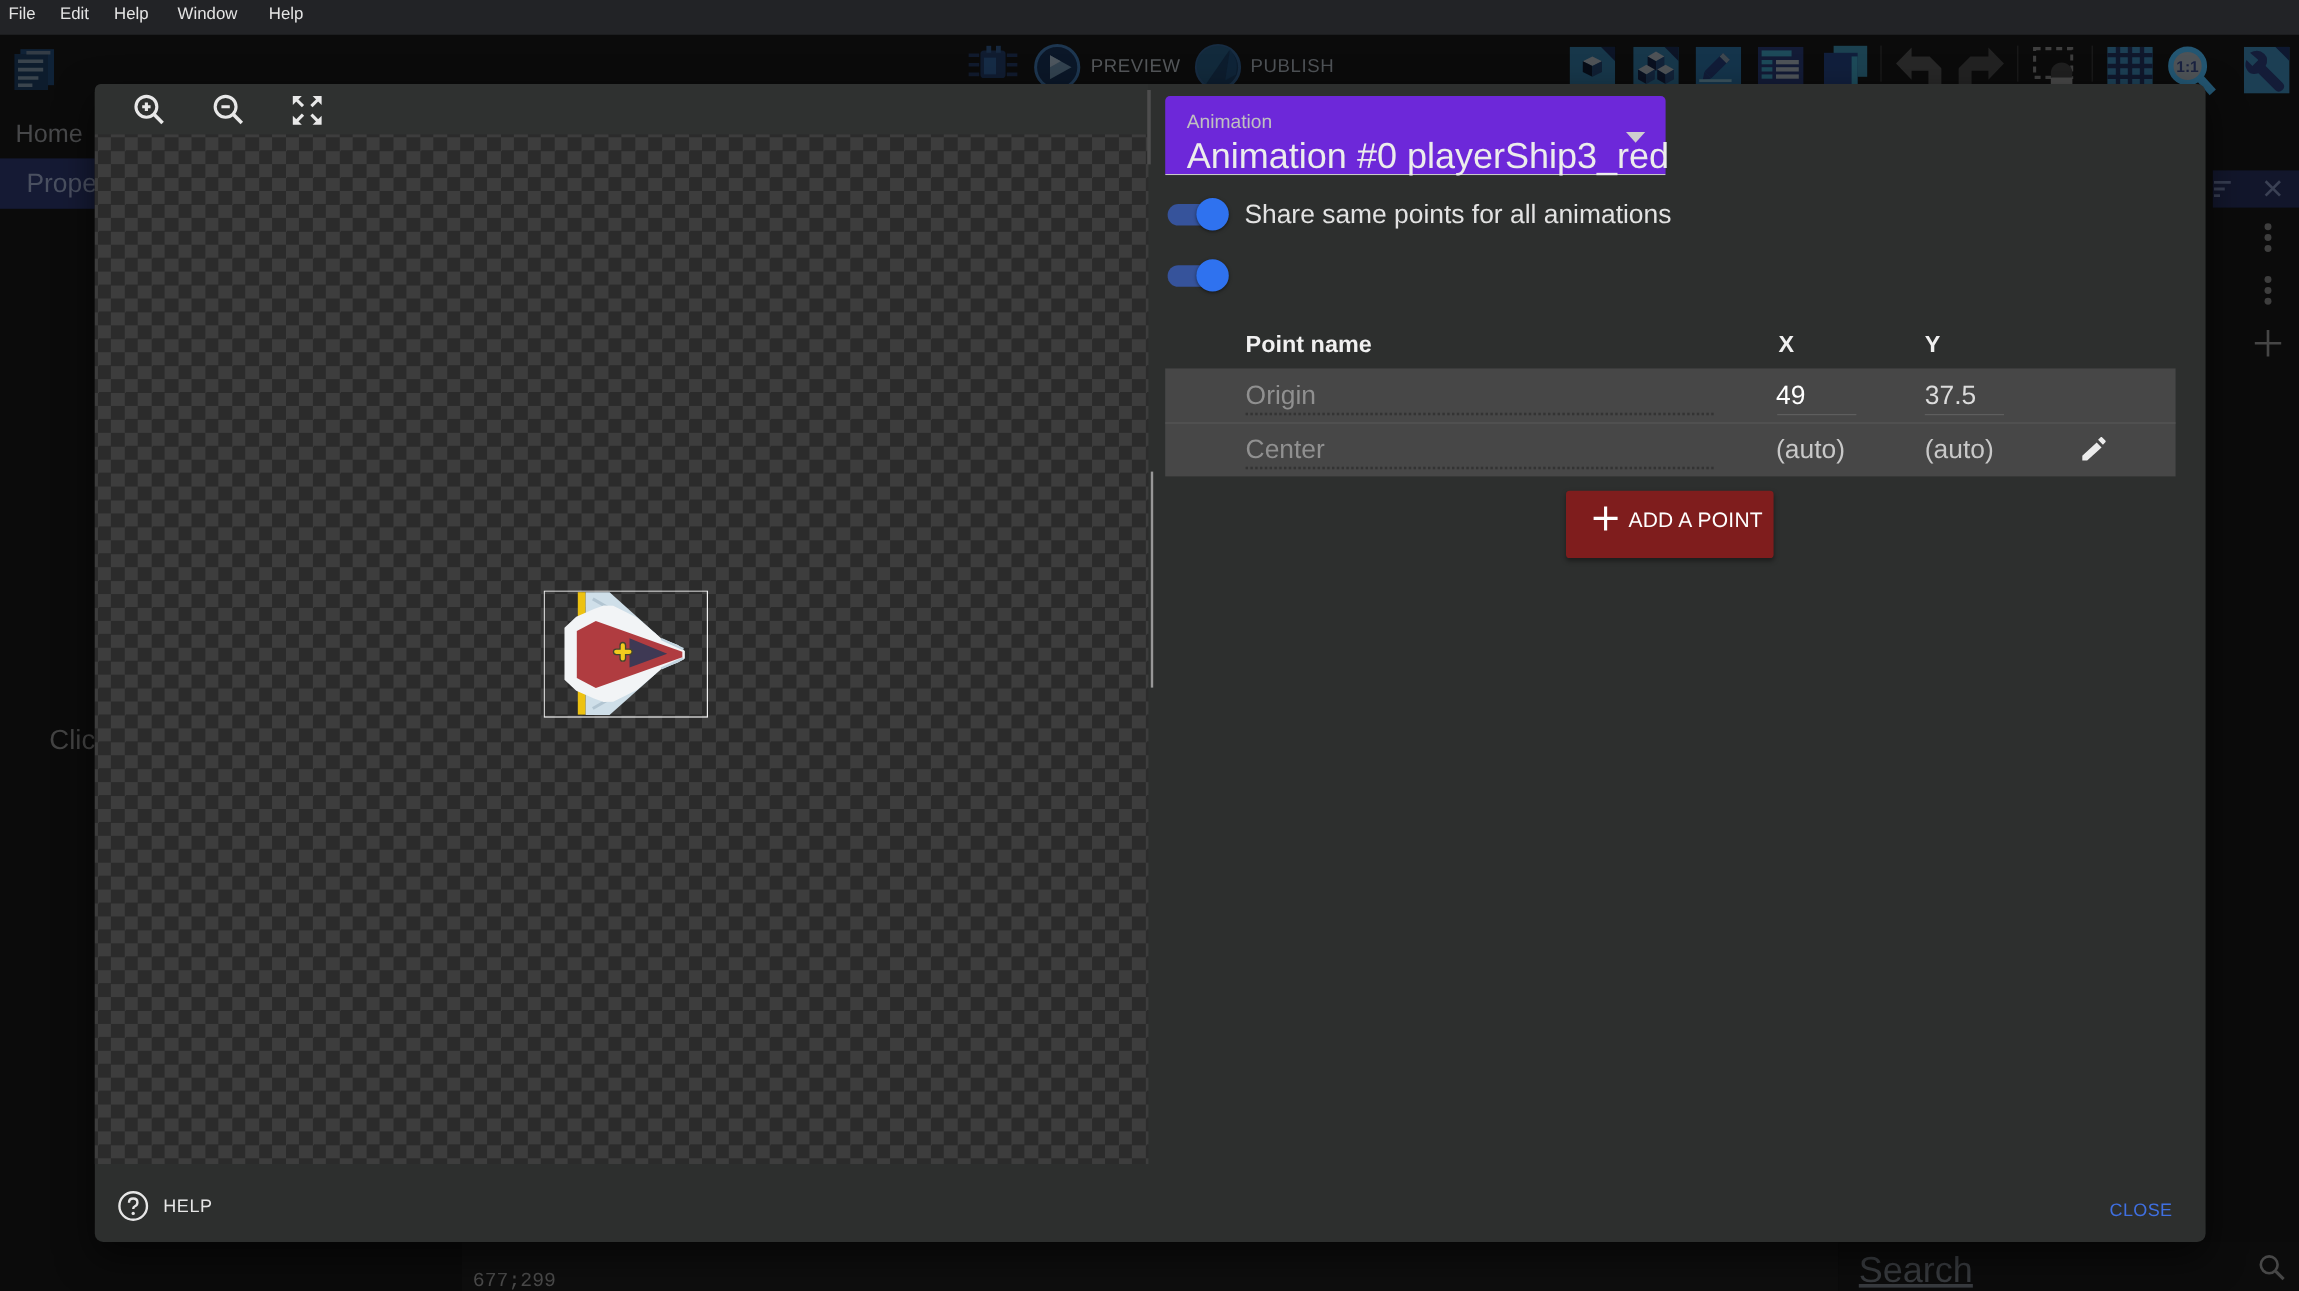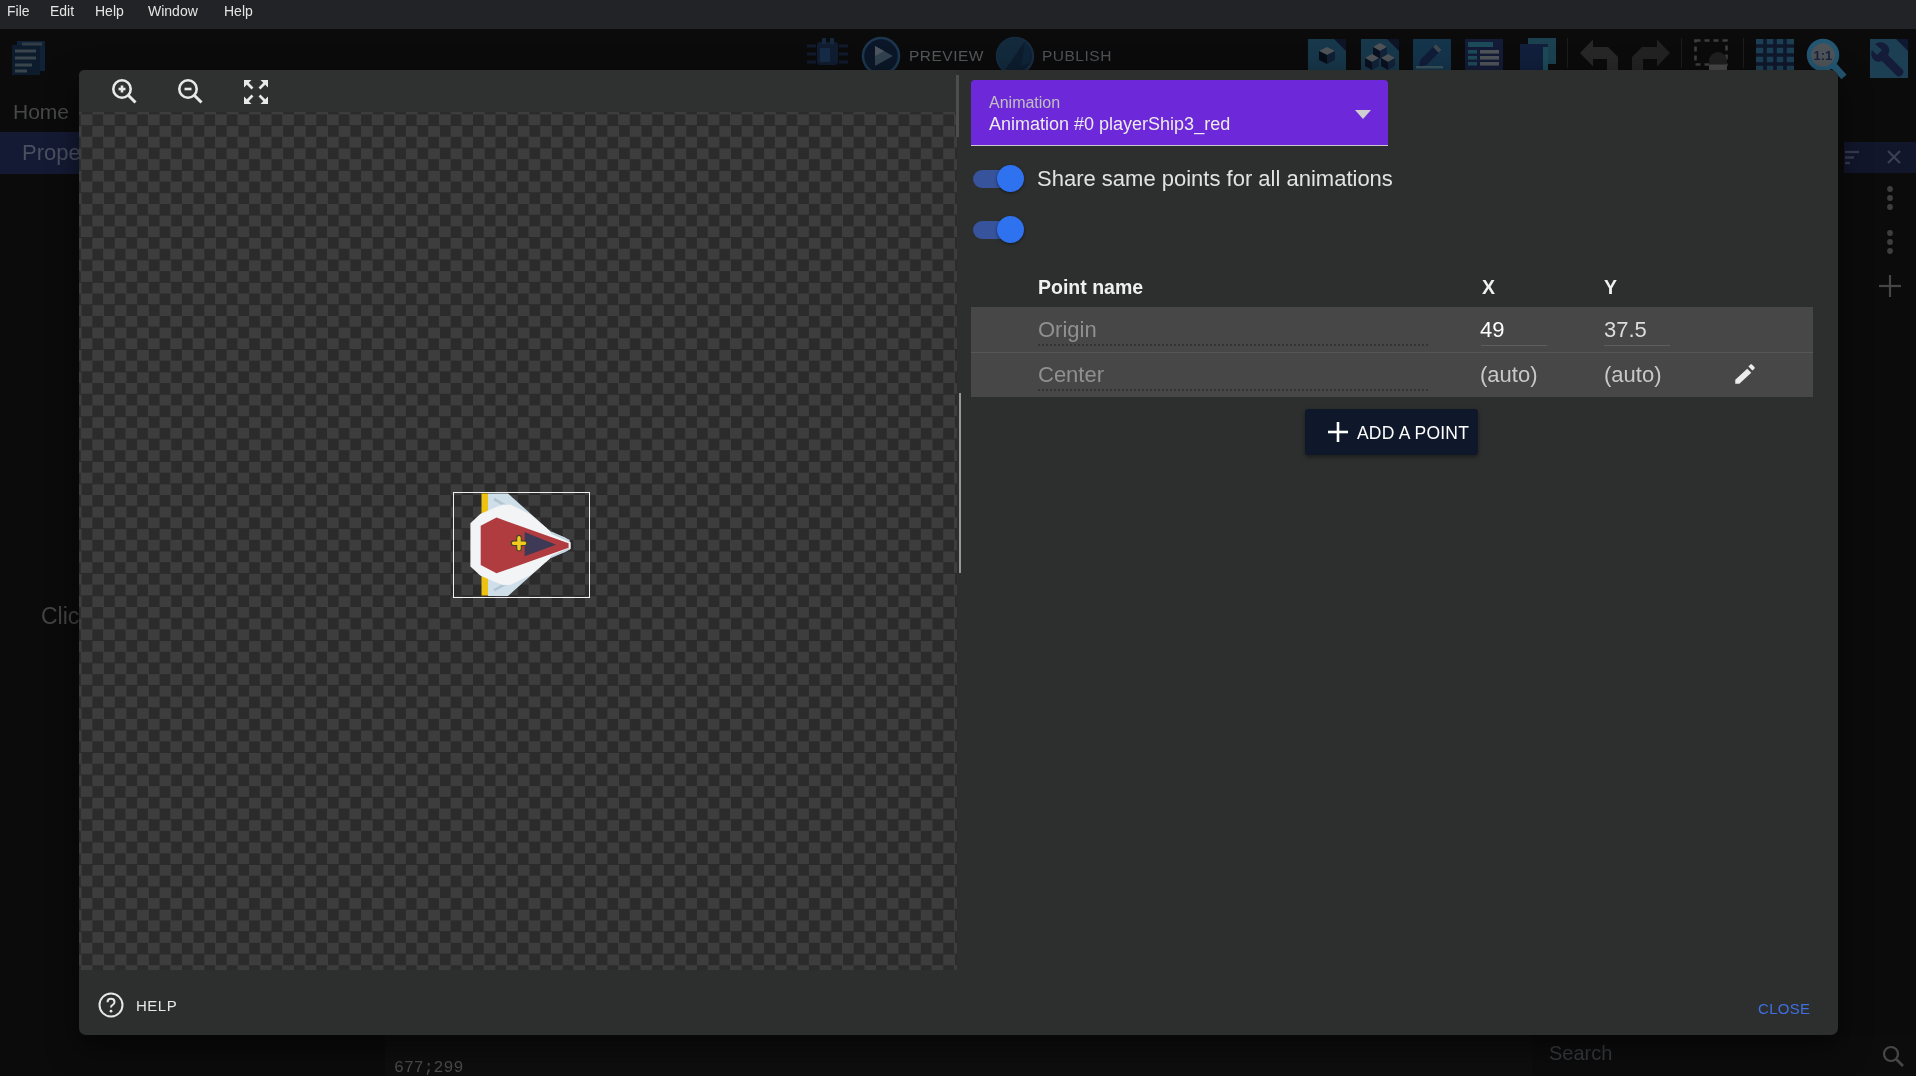--- a/index.html
+++ b/index.html
@@ -14,52 +14,52 @@
   .dimtext { color:#54575a; }
   
   #home-tab { position:absolute; left:13px; top:100px; font-size:21px; color:#47484a; }
   #prop-tab { position:absolute; left:0; top:132px; width:79px; height:42px; background:#151a34; overflow:hidden; }
   #prop-tab span { position:absolute; left:22px; top:8px; font-size:22px; color:#4a5060; }
   #click-txt { position:absolute; left:41px; top:603px; width:39px; overflow:hidden; font-size:23px; color:#434343; }
   
   #statusbar { position:absolute; left:385px; top:1035px; width:1147px; height:41px; background:#0e0e0e; }
   #statusbar span { position:absolute; left:9px; top:23px; font-size:16.5px; color:#4b4b4b; font-family:'Liberation Mono',monospace; }
   #searchbar { position:absolute; left:1532px; top:1035px; width:384px; height:41px; background:#0c0c0c; }
-  #searchbar .ph { position:absolute; left:17px; top:7px; font-size:20px; color:#383b3f; }
+  #searchbar .ph { position:absolute; left:17px; top:7px; font-size:30px; color:#383b3f;text-decoration:underline; }
   
   #rp-head { position:absolute; left:1844px; top:142px; width:72px; height:31px; background:#12162b; }
   
   #dialog { position:absolute; left:79px; top:70px; width:1759px; height:965px;
     background:#2d2f2e; border-radius:7px; box-shadow:0 12px 30px rgba(0,0,0,.55); }
   #canvas-toolbar { position:absolute; left:0; top:0; width:878px; height:42px; background:#2f3130; border-radius:5px 0 0 0; }
   #canvas { position:absolute; left:0; top:42px; width:878px; height:858px; overflow:hidden;
     background:conic-gradient(#3d3d3d 90deg, #2b2b2b 90deg 180deg, #3d3d3d 180deg 270deg, #2b2b2b 270deg);
     background-size:22.4px 22.4px;
     background-position:-9px 2.4px; }
   #scrollthumb { position:absolute; left:880px; top:323px; width:2px; height:180px; background:#979797; }
   
   .dd { position:absolute; top:10px; width:417px; height:66px; background:#6d28d9;
         border-radius:4px 4px 0 0; border-bottom:1.5px solid #c9c9c9; }
   .dd .lbl { position:absolute; left:18px; top:14px; font-size:16px; color:#c0c0c0; }
-  .dd .val { position:absolute; left:18px; top:34px; font-size:18px; color:#ececec; white-space:nowrap; }
+  .dd .val { position:absolute; left:18px; top:34px; font-size:30px; color:#ececec; white-space:nowrap; }
   .dd .caret { position:absolute; right:17px; top:30px; width:0; height:0;
         border-left:8px solid transparent; border-right:8px solid transparent; border-top:9px solid #cfcfcf; }
   
   .track { position:absolute; width:50px; height:18px; border-radius:9px; background:#36539b; }
   .thumb { position:absolute; width:27px; height:27px; border-radius:50%; background:#2f72ef; box-shadow:0 1px 3px rgba(0,0,0,.5); }
   .tog-lbl { position:absolute; left:958px; font-size:22px; color:#e2e2e2; white-space:nowrap; }
   
   .th { position:absolute; font-size:19.5px; font-weight:bold; color:#f0f0f0; }
   #rows { position:absolute; left:892px; top:237px; width:842px; height:90px; background:#474747; }
   #rows .sep { position:absolute; left:0; top:45px; width:842px; height:1px; background:#565656; }
   .cell { position:absolute; font-size:22px; line-height:22px; white-space:nowrap; }
   .dot-line { position:absolute; height:0; border-bottom:2px dotted #333333; }
   .field-line { position:absolute; width:66px; height:1px; background:#5e5e5e; }
   
-  #addbtn { position:absolute; left:1226px; top:339px; width:173px; height:46px; background:#0f172a;
+  #addbtn { position:absolute; left:1226px; top:339px; width:173px; height:56px; background:#7f1d1d;
     border-radius:3px; box-shadow:0 2px 4px rgba(0,0,0,.4); color:#fff; }
   #addbtn .txt { position:absolute; left:52px; top:14px; white-space:nowrap; font-size:17.5px; font-weight:500; letter-spacing:.2px; }
   
   #help-txt { position:absolute; left:57px; top:927px; font-size:15px; letter-spacing:.5px; color:#e6e6e6; }
   #close-txt { position:absolute; left:1679px; top:930px; font-size:15px; letter-spacing:.3px; color:#3f6fe0; font-weight:500; }
 </style>
 </head>
 <body>
 
   <div id="toolbarbg"></div>

